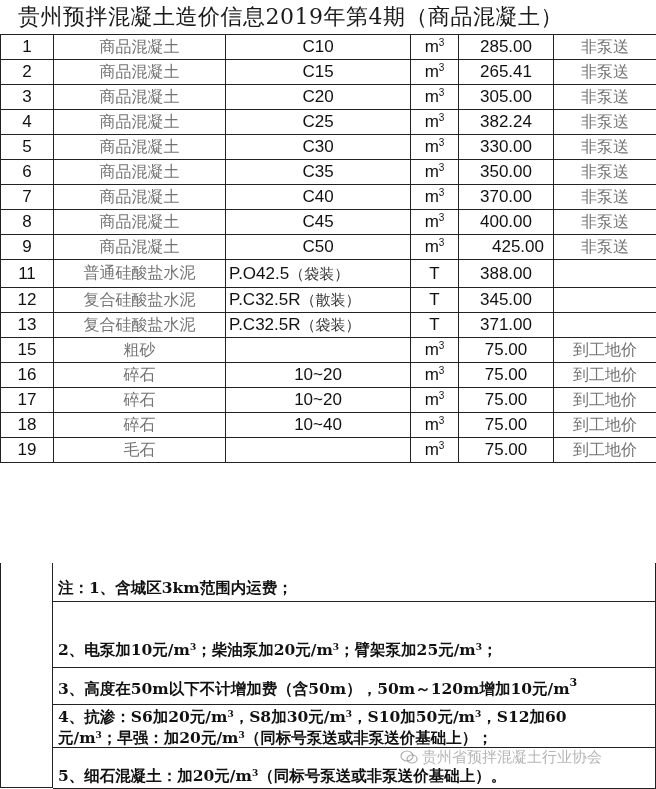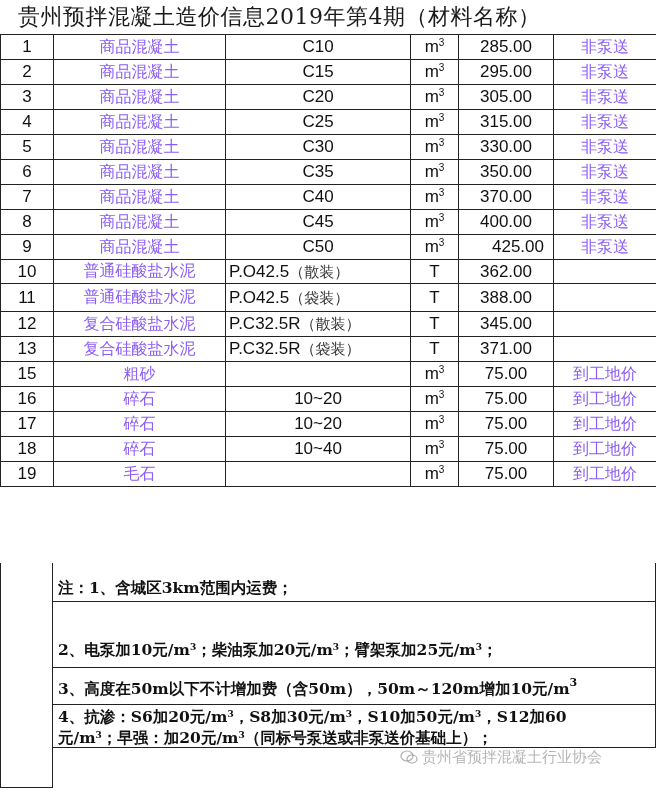--- a/index.html
+++ b/index.html
@@ -9,21 +9,21 @@
            font-family:"DejaVu Serif", serif; font-size:22px; line-height:34px;
            padding-left:18px; box-sizing:border-box; white-space:nowrap; color:#1a1a1a;
            letter-spacing:0.5px; }
   table.main { position:absolute; left:0; top:34px; border-collapse:collapse;
                table-layout:fixed; width:656px; }
   table.main td { border:1px solid #222; padding:0; text-align:center;
                   vertical-align:middle; overflow:hidden; white-space:nowrap; }
   .hdr td { font-family:"DejaVu Serif", serif; font-weight:bold; font-size:16px; height:51px; }
   .hdr .price-hdr { line-height:20px; }
   .num { font-family:"Liberation Sans", sans-serif; font-size:17px; }
-  .cn  { font-family:Liberation Serif, serif; font-size:16px; color:#8b5cf6; }
+  .cn  { font-family:Liberation Serif, serif; font-size:16px; color:#737373; }
   .spec { font-family:"Liberation Sans", sans-serif; font-size:17px; }
   .spec-left { text-align:left !important; padding-left:3px !important; }
   .spec .cnp { font-family:"DejaVu Serif", serif; font-size:15px; color:#333; }
   sup { font-size:10px; vertical-align:6px; line-height:0; }
   .notes { position:absolute; left:0; top:563px; width:533px; height:226px; }
   .notes .left-col { position:absolute; left:0; top:0; width:53px; height:225px;
                      border-left:1px solid #222; border-right:1px solid #222; border-bottom:1px solid #222; box-sizing:border-box; }
   .note { position:absolute; left:53px; width:603px; box-sizing:border-box;
           border-bottom:1px solid #222; border-right:1px solid #222;
           font-family:"DejaVu Serif", serif; font-weight:bold; font-size:15.5px;
@@ -31,21 +31,21 @@
   .note sup { font-size:9px; vertical-align:5px; }
   .note .sup-big { font-size:11px; vertical-align:8px; }
   .watermark { position:absolute; left:400px; top:748px; font-family:"DejaVu Sans", sans-serif;
                font-size:15px; color:rgba(120,120,120,0.55); white-space:nowrap; }
   .watermark .wm-icon { display:inline-block; width:18px; height:14px; margin-right:4px;
                         vertical-align:-2px; }
 </style>
 </head>
 <body>
 
-<div class="title">贵州预拌混凝土造价信息2019年第4期（材料名称）</div>
+<div class="title">贵州预拌混凝土造价信息2019年第4期（商品混凝土）</div>
 
 <table class="main">
   <colgroup>
     <col style="width:53px">
       <col style="width:172px">
       <col style="width:185px">
     <col style="width:48px">
       <col style="width:95px">
       <col style="width:103px">
   </colgroup>
@@ -56,37 +56,37 @@
         <td class="spec" style="height: 24px;"><span>C10</span><span class="cnp"></span></td>
         <td class="num" style="height: 24px;"><span>m</span><sup>3</sup></td>
         <td class="num" style="height: 24px;">285.00</td>
         <td class="cn" style="height: 24px;">非泵送</td>
       </tr>
       <tr style="height: 25px;">
         <td class="num" style="height: 24px;">2</td>
         <td class="cn" style="height: 24px;">商品混凝土</td>
         <td class="spec" style="height: 24px;"><span>C15</span><span class="cnp"></span></td>
         <td class="num" style="height: 24px;"><span>m</span><sup>3</sup></td>
-        <td class="num" style="height: 24px;">295.00</td>
+        <td class="num" style="height: 24px;">265.41</td>
         <td class="cn" style="height: 24px;">非泵送</td>
       </tr>
       <tr style="height: 25px;">
         <td class="num" style="height: 24px;">3</td>
         <td class="cn" style="height: 24px;">商品混凝土</td>
         <td class="spec" style="height: 24px;"><span>C20</span><span class="cnp"></span></td>
         <td class="num" style="height: 24px;"><span>m</span><sup>3</sup></td>
         <td class="num" style="height: 24px;">305.00</td>
         <td class="cn" style="height: 24px;">非泵送</td>
       </tr>
       <tr style="height: 25px;">
         <td class="num" style="height: 24px;">4</td>
         <td class="cn" style="height: 24px;">商品混凝土</td>
         <td class="spec" style="height: 24px;"><span>C25</span><span class="cnp"></span></td>
         <td class="num" style="height: 24px;"><span>m</span><sup>3</sup></td>
-        <td class="num" style="height: 24px;">315.00</td>
+        <td class="num" style="height: 24px;">382.24</td>
         <td class="cn" style="height: 24px;">非泵送</td>
       </tr>
       <tr style="height: 25px;">
         <td class="num" style="height: 24px;">5</td>
         <td class="cn" style="height: 24px;">商品混凝土</td>
         <td class="spec" style="height: 24px; margin-top: 48px;"><span>C30</span><span class="cnp"></span></td>
         <td class="num" style="height: 24px;"><span>m</span><sup>3</sup></td>
         <td class="num" style="height: 24px;">330.00</td>
         <td class="cn" style="height: 24px;">非泵送</td>
       </tr>
@@ -114,28 +114,20 @@
         <td class="num" style="height: 24px;">400.00</td>
         <td class="cn" style="height: 24px;">非泵送</td>
       </tr>
       <tr style="height: 25px;">
         <td class="num" style="height: 24px;">9</td>
         <td class="cn" style="height: 24px;">商品混凝土</td>
         <td class="spec" style="height: 24px;"><span>C50</span><span class="cnp"></span></td>
         <td class="num" style="height: 24px;"><span>m</span><sup>3</sup></td>
         <td class="num" style="height: 24px; padding-left: 24px;">425.00</td>
         <td class="cn" style="height: 24px;">非泵送</td>
-      </tr>
-      <tr style="height: 24px;">
-        <td class="num" style="height: 23px;">10</td>
-        <td class="cn" style="height: 23px;">普通硅酸盐水泥</td>
-        <td class="spec spec-left" style="height: 23px;"><span>P.O42.5</span><span class="cnp">（散装）</span></td>
-        <td class="num" style="height: 23px;"><span>T</span><sup></sup></td>
-        <td class="num" style="height: 23px;">362.00</td>
-        <td class="cn" style="height: 23px;"></td>
       </tr>
       <tr style="height: 28px;">
         <td class="num" style="height: 27px;">11</td>
         <td class="cn" style="height: 27px;">普通硅酸盐水泥</td>
         <td class="spec spec-left" style="height: 27px;"><span>P.O42.5</span><span class="cnp">（袋装）</span></td>
         <td class="num" style="height: 27px;"><span>T</span><sup></sup></td>
         <td class="num" style="height: 27px;">388.00</td>
         <td class="cn" style="height: 27px;"></td>
       </tr>
       <tr style="height: 25px;">
@@ -214,20 +206,23 @@
 
   <div class="note" style="top:142px;height:43px;line-height:21px;padding-top:1px;">
     <div>
       <span>4、抗渗：S6加20元/m</span><sup>3</sup><span>，S8加30元/m</span><sup>3</sup><span>，S10加50元/m</span><sup>3</sup><span>，S12加60</span>
     </div>
     <div>
       <span>元/m</span><sup>3</sup><span>；早强：加20元/m</span><sup>3</sup><span>（同标号泵送或非泵送价基础上）；</span>
     </div>
   </div>
 
+  <div class="note" style="top:185px;height:41px;line-height:56px;">
+    <span>5、细石混凝土：加20元/m</span><sup>3</sup><span>（同标号泵送或非泵送价基础上）。</span>
+  </div>
 </div>
 
 <div class="watermark">
   <span class="wm-icon">
     <svg width="18" height="14" viewBox="0 0 18 14">
       <ellipse cx="7" cy="6" rx="6" ry="5" fill="none" stroke="rgba(120,120,120,0.6)" stroke-width="1.2"></ellipse>
       <ellipse cx="12" cy="9" rx="5" ry="4" fill="none" stroke="rgba(120,120,120,0.6)" stroke-width="1.2"></ellipse>
     </svg>
   </span><span>贵州省预拌混凝土行业协会</span>
 </div>

